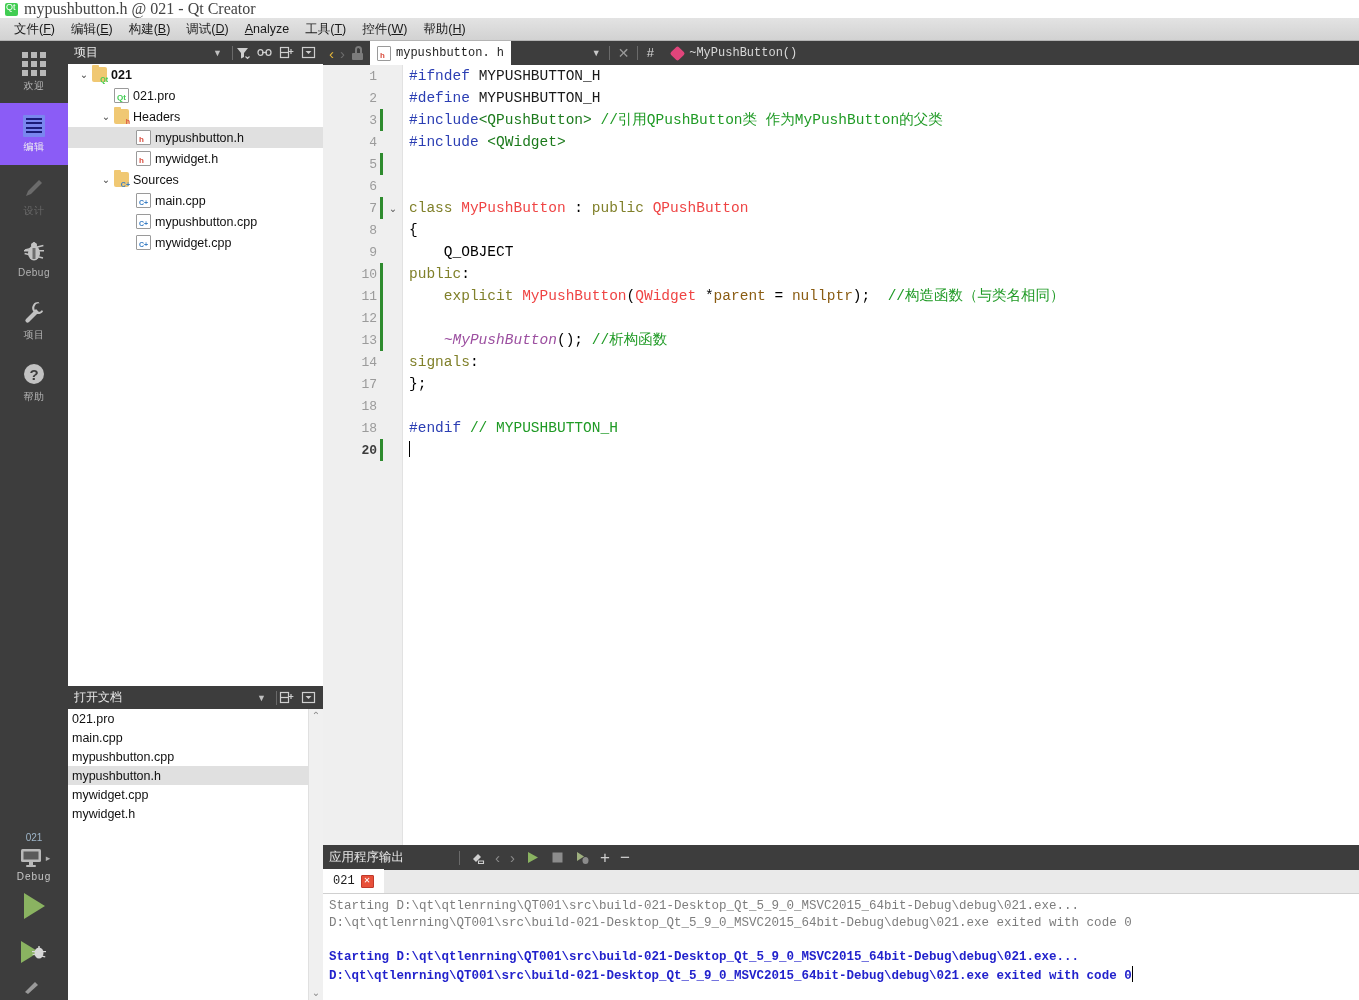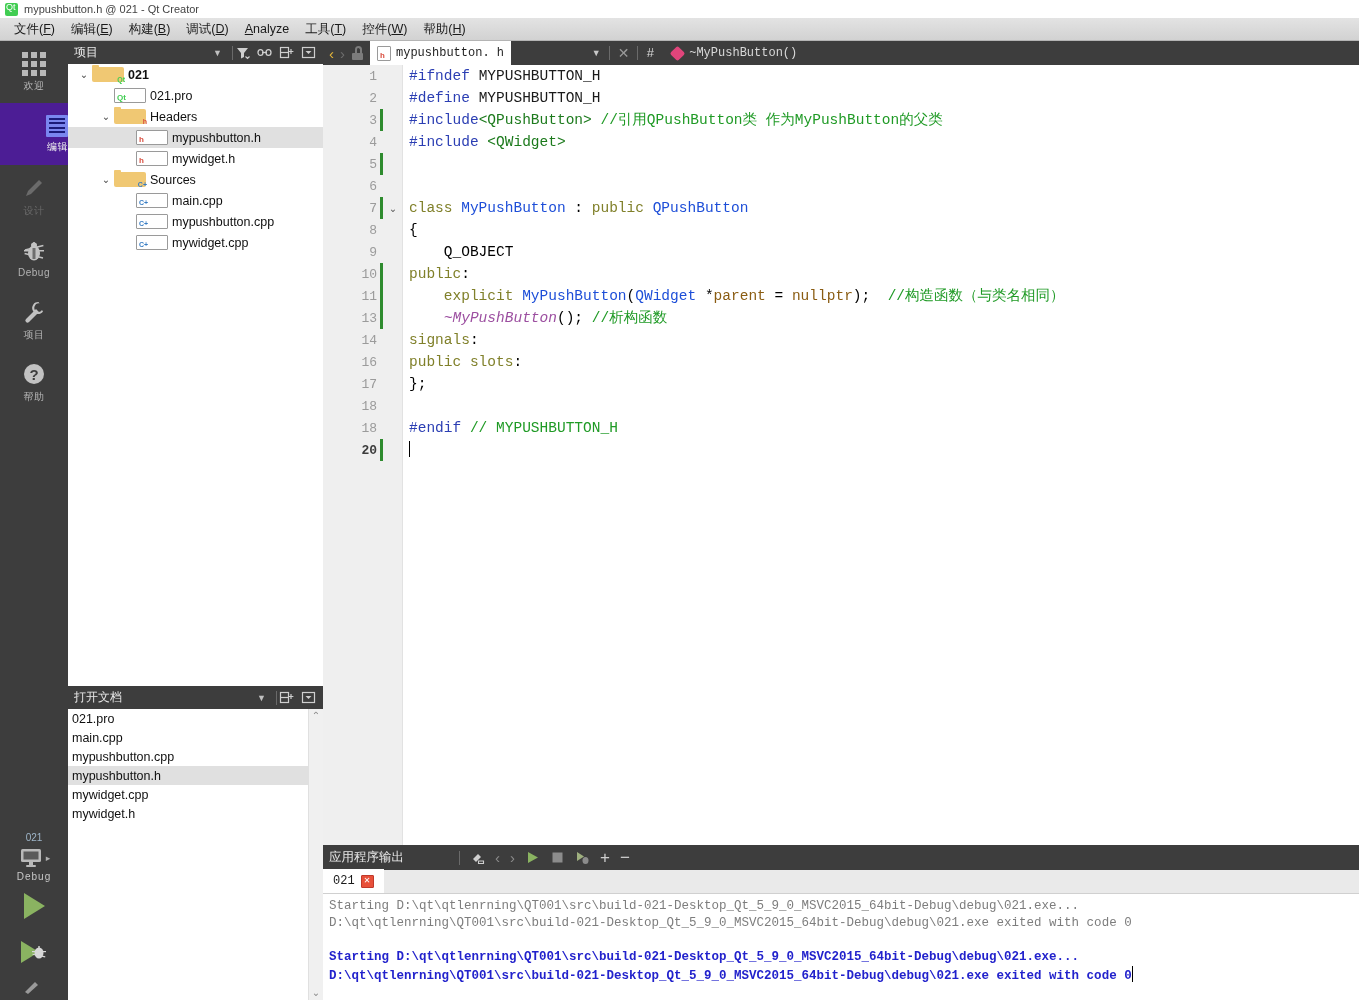--- a/index.html
+++ b/index.html
@@ -26,21 +26,21 @@
   }
   .qt-logo {
     width: 13px; height: 13px; position: relative;
     background: #41cd52; border-radius: 2px;
     flex: 0 0 auto;
   }
   .qt-logo::after {
     content: "Qt"; position: absolute; left: 1px; top: -1px;
     font-size: 9px; color: #ffffff; font-family: "Liberation Sans", sans-serif;
   }
-  .titlebar .title-text { color: #444; font-size: 11px; }
+  .titlebar .title-text { color: #444; font-size: 16px; font-family: Liberation Serif, serif; }
 
   
   .menubar {
     position: absolute; left: 0; top: 18px; width: 1359px; height: 23px;
     background: linear-gradient(#e3e3e3, #d2d2d2);
     display: flex; align-items: center;
     padding-left: 6px;
     border-bottom: 1px solid #b4b4b4;
   }
   .menu-item {
@@ -52,21 +52,21 @@
   
   .modebar {
     position: absolute; left: 0; top: 41px; width: 68px; height: 959px;
     background: #3d3d3d;
   }
   .mode-btn {
     width: 68px; height: 62px;
     display: flex; flex-direction: column; align-items: center; justify-content: center;
     gap: 3px; cursor: default;
   }
-  .mode-btn.active { background: #4c1d95; align-items: flex-end; }
+  .mode-btn.active { background: #8b5cf6; }
   .mode-btn .mlabel { font-size: 10px; color: #b4b4b4; letter-spacing: .5px; }
   .mode-btn.active .mlabel { color: #f0f0f0; }
   .mode-btn.disabled .mlabel { color: #686868; }
   .mode-ico { width: 26px; height: 26px; display: block; }
 
   
   .ico-grid { display: grid; grid-template-columns: repeat(3, 6px); grid-template-rows: repeat(3,6px); gap: 3px; }
   .ico-grid i { background: #b9b9b9; display: block; width: 6px; height: 6px; }
 
   
@@ -101,21 +101,21 @@
   .tree-row {
     height: 21px; display: flex; align-items: center; font-size: 12.5px; color: #101010;
     padding-left: 0px; white-space: nowrap; cursor: default;
   }
   .tree-row.selected { background: #e0e0e0; }
   .tree-row .twisty { width: 16px; text-align: center; color: #4a4a4a; font-size: 10px; }
   .tree-row .twisty.empty { color: transparent; }
   .tree-row .fname { margin-left: 4px; }
   .tree-row.bold .fname { font-weight: bold; }
 
-  .ic { width: 32px; height: 15px; position: relative; display: inline-block; flex: 0 0 auto; }
+  .ic { width: 15px; height: 15px; position: relative; display: inline-block; flex: 0 0 auto; }
   .ic.folder { background: #f0c873; border-radius: 1px 2px 2px 2px; }
   .ic.folder::before { content:""; position:absolute; left:0; top:-2px; width:7px; height:3px; background:#f0c873; border-radius:1px 1px 0 0; }
   .ic.folder .badge { position: absolute; right: -1px; bottom: -1px; font-size: 7px; font-weight: bold; line-height: 7px; }
   .ic.file { background: #ffffff; border: 1px solid #9a9a9a; border-radius: 1px; }
   .ic.file .badge { position: absolute; left: 2px; bottom: 0px; font-size: 8px; font-weight: bold; line-height: 9px; }
   .badge.qt { color: #41cd52; }
   .badge.h { color: #d94c3d; }
   .badge.cpp { color: #3a7ec4; font-size: 7px !important; }
 
   #opendocs-dock { left: 68px; top: 686px; width: 255px; height: 314px; }
@@ -170,21 +170,21 @@
   .fold { width: 20px; text-align: center; color: #5a5a5a; font-size: 10px; flex: 0 0 auto; }
   .ctext {
     flex: 1 1 auto; padding-left: 6px; font-family: "Liberation Mono", monospace;
     font-size: 14.5px; white-space: pre; color: #000000; line-height: 22px;
   }
   .k-pre { color: #2b3eb3; }     
   .k-def { color: #1a1a1a; }     
   .k-inc { color: #1c7a1c; }     
   .k-cmt { color: #1f9a25; margin-top: 44px; }     
   .k-kw  { color: #80802a; }     
-  .k-typ { color: #1d4ed8; }     
+  .k-typ { color: #ef4444; }     
   .k-fn  { color: #9c4fa0; font-style: italic; }
   .k-var { color: #8a5c12; }     
   .k-plain { color: #000000; }
   .caret { display: inline-block; width: 1px; height: 16px; background: #000; vertical-align: -3px; }
 
   
   #output-pane { position: absolute; left: 323px; top: 845px; width: 1036px; height: 155px; background: #ffffff; }
   .out-header {
     height: 25px; background: #3d3d3d; display: flex; align-items: center;
     color: #e8e8e8; font-size: 12.5px; padding-left: 6px;
@@ -560,36 +560,36 @@
             <span class="fold"></span>
             <span class="ctext"><span class="k-kw">public</span><span class="k-plain">:</span></span>
           </div>
           <div class="cline">
             <span class="lnum">11</span>
             <span class="chg on"></span>
             <span class="fold"></span>
             <span class="ctext"><span class="k-plain">    </span><span class="k-kw">explicit</span><span class="k-plain"> </span><span class="k-typ">MyPushButton</span><span class="k-plain">(</span><span class="k-typ">QWidget</span><span class="k-plain"> *</span><span class="k-var">parent</span><span class="k-plain"> = </span><span class="k-var">nullptr</span><span class="k-plain">);  </span><span class="k-cmt">//构造函数（与类名相同）</span></span>
           </div>
           <div class="cline">
+            <span class="lnum">12</span>
+            <span class="chg on"></span>
+            <span class="fold"></span>
+            <span class="ctext"></span>
+          </div>
+          <div class="cline">
             <span class="lnum">13</span>
             <span class="chg on"></span>
             <span class="fold"></span>
             <span class="ctext"><span class="k-plain">    </span><span class="k-fn">~MyPushButton</span><span class="k-plain">(); </span><span class="k-cmt">//析构函数</span></span>
           </div>
           <div class="cline">
             <span class="lnum">14</span>
             <span class="chg"></span>
             <span class="fold"></span>
             <span class="ctext"><span class="k-kw">signals</span><span class="k-plain">:</span></span>
-          </div>
-          <div class="cline">
-            <span class="lnum">16</span>
-            <span class="chg"></span>
-            <span class="fold"></span>
-            <span class="ctext"><span class="k-kw">public</span><span class="k-plain"> </span><span class="k-kw">slots</span><span class="k-plain">:</span></span>
           </div>
           <div class="cline">
             <span class="lnum">17</span>
             <span class="chg"></span>
             <span class="fold"></span>
             <span class="ctext"><span class="k-plain">};</span></span>
           </div>
           <div class="cline">
             <span class="lnum">18</span>
             <span class="chg"></span>

